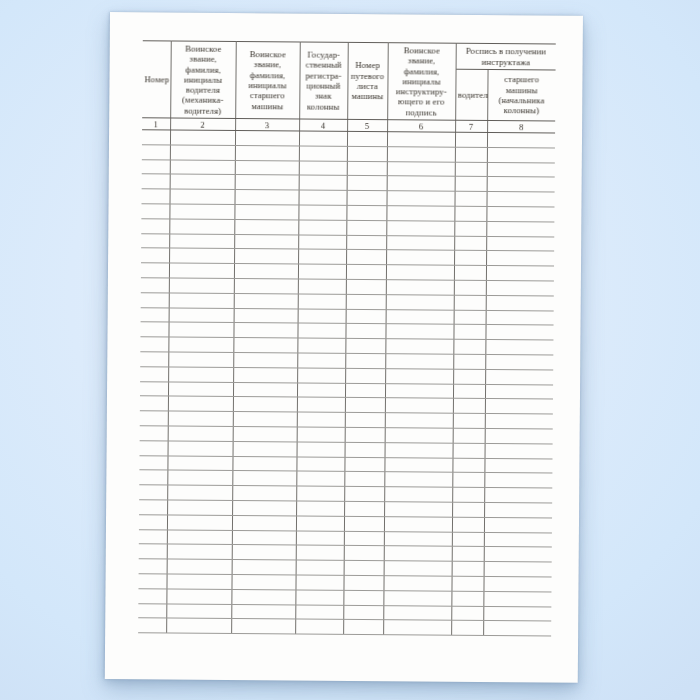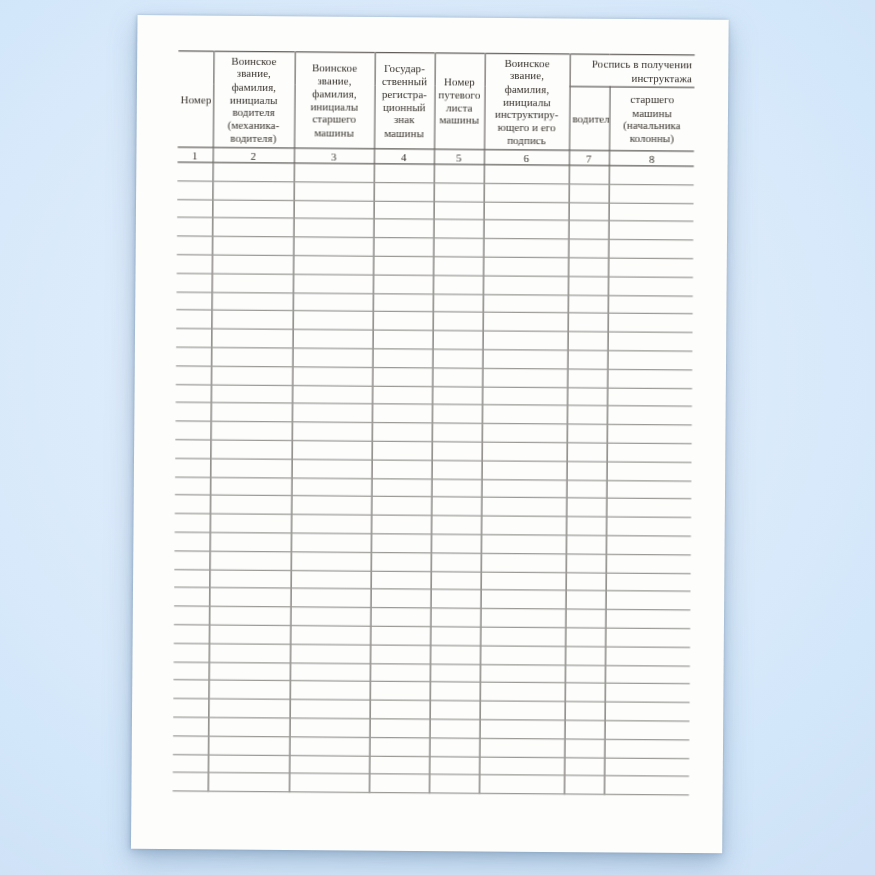--- a/index.html
+++ b/index.html
@@ -36,21 +36,21 @@
     font-weight:normal; vertical-align:middle; text-align:center;
   }
   .journal th:last-child,.journal td:last-child{border-right:none;}
   .hdr{
     font-size:8.7px; line-height:10.3px; white-space:pre-line;
     letter-spacing:.1px;
   }
   tr.group-row{height:26px;}
   tr.sub-row{height:51px;}
   tr.num-row{height:12px;}
-  th.group{border-bottom:1.2px solid var(--strong-line);text-align:right;}
+  th.group{border-bottom:1.2px solid var(--strong-line);}
   th.span2{border-bottom:1.5px solid var(--strong-line);}
   tr.sub-row th{border-bottom:1.5px solid var(--strong-line);}
   tr.num-row th{
     border-bottom:1.5px solid var(--strong-line);
     font-size:8.6px; line-height:10px;
   }
   tbody tr{height:14.8px;}
   tbody td{border-bottom:1px solid var(--row-line); font-size:8.5px;}
 </style>
 </head>
@@ -82,21 +82,21 @@
 звание,
 фамилия,
 инициалы
 старшего
 машины</th>
         <th rowspan="2" class="hdr span2">Государ-
 ственный
 регистра-
 ционный
 знак
-машины</th>
+колонны</th>
         <th rowspan="2" class="hdr span2">Номер
 путевого
 листа
 машины</th>
         <th rowspan="2" class="hdr span2">Воинское
 звание,
 фамилия,
 инициалы
 инструктиру-
 ющего и его

